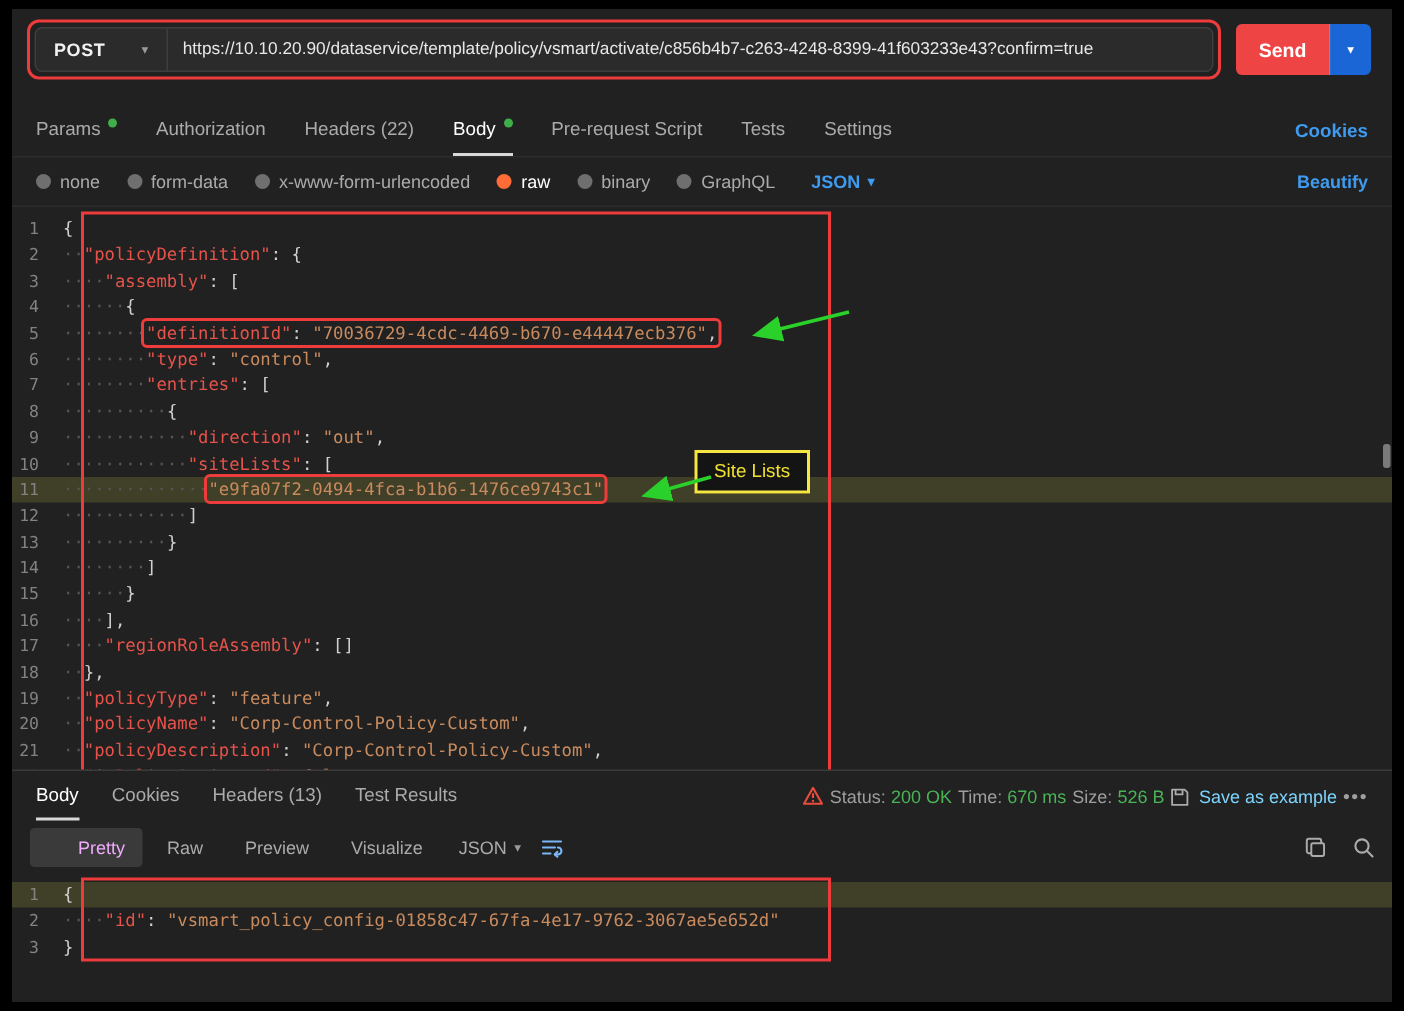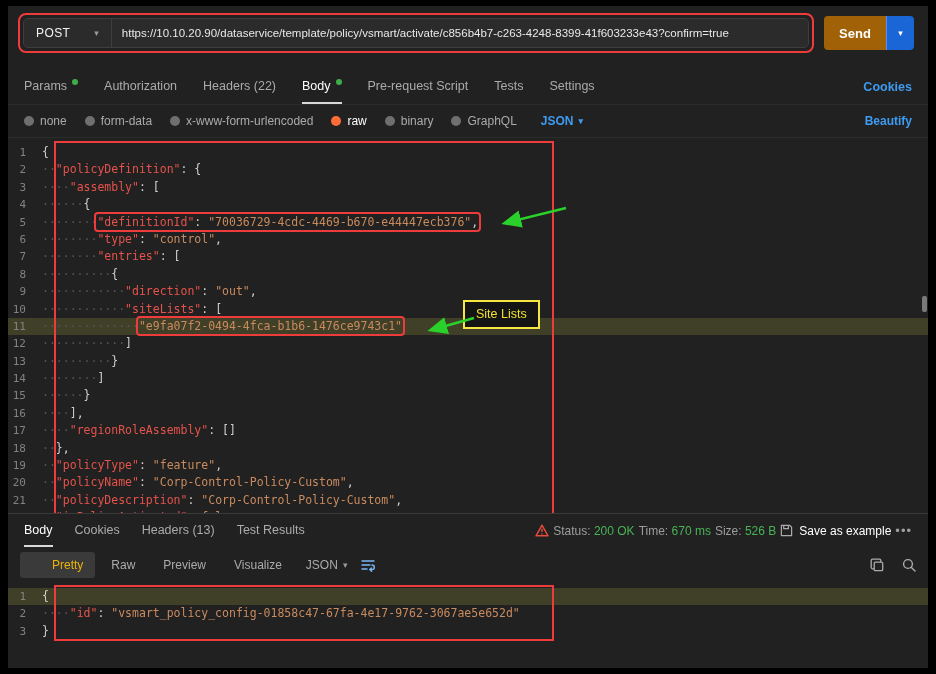--- a/index.html
+++ b/index.html
@@ -15,25 +15,25 @@
     background: #212121;
     display: flex; flex-direction: column;
     color: #b3b3b3;
   }
 
   
   .request-bar { height: 48px; flex: none; display: flex; align-items: center; gap: 10px; padding: 8px 14px 2px 10px; }
   .req-annotation { flex: 1; display: flex; border: 2px solid #ee3b3b; border-radius: 8px; padding: 3px; min-width: 0; }
   .req-inputgroup { flex: 1; display: flex; align-items: center; background: #2b2b2b; border: 1px solid #3e3e3e; border-radius: 5px; height: 30px; min-width: 0; }
   .method-box { display: flex; align-items: center; gap: 24px; padding: 0 12px; height: 100%; border-right: 1px solid #3e3e3e; cursor: pointer; flex: none; }
-  .method-label { font-size: 12px; font-weight: 400; color: #f2f2f2; letter-spacing: .4px; }
+  .method-label { font-size: 12px; font-weight: 700; color: #f2f2f2; letter-spacing: .4px; }
   .caret { font-size: 9px; color: #9a9a9a; }
   .url-input { flex: 1; min-width: 0; background: transparent; border: 0; outline: 0; color: #e8e8e8; font-size: 11.5px; padding: 0 10px; font-family: "Liberation Sans", sans-serif; white-space: nowrap; overflow: hidden; text-overflow: ellipsis; }
   .send-group { flex: none; display: flex; height: 34px; }
-  .send-btn { width: 62px; background: #a16207; color: #fff; border: 0; border-radius: 4px 0 0 4px; font-size: 13px; font-weight: 600; cursor: pointer; font-family: "Liberation Sans", sans-serif; }
+  .send-btn { width: 62px; background: #ef4444; color: #fff; border: 0; border-radius: 4px 0 0 4px; font-size: 13px; font-weight: 600; cursor: pointer; font-family: "Liberation Sans", sans-serif; }
   .send-caret { width: 28px; background: #1b66d6; border-left: 1px solid rgba(255,255,255,.3); border-radius: 0 4px 4px 0; display: flex; align-items: center; justify-content: center; color: #fff; cursor: pointer; }
 
   
   .req-tabs { height: 35px; flex: none; display: flex; align-items: stretch; padding: 0 16px; gap: 26px; font-size: 12.5px; border-bottom: 1px solid #2c2c2c; margin-top: 16px; }
   .tab { display: flex; align-items: center; color: #ababab; cursor: pointer; border-bottom: 2px solid transparent; }
   .tab.active { color: #fff; border-bottom-color: #d8d8d8; }
   .dot { width: 6px; height: 6px; border-radius: 50%; background: #3fae49; display: inline-block; margin-left: 5px; transform: translateY(-4px); }
   .cookies-link { margin-left: auto; display: flex; align-items: center; color: #3e9bf0; font-weight: 600; cursor: pointer; }
 
   
@@ -63,26 +63,26 @@
   .callout-sites { left: 455px; top: 162px; }
   .arrows { position: absolute; left: 0; top: 0; width: 100%; height: 100%; pointer-events: none; }
   .scroll-thumb { position: absolute; right: 1px; top: 158px; width: 5px; height: 16px; background: #7a7a7a; border-radius: 2px; cursor: pointer; }
 
   
   .resp-section { flex: none; border-top: 1px solid #3a3a3a; display: flex; flex-direction: column; }
   .resp-tabs { height: 33px; display: flex; align-items: stretch; gap: 22px; padding: 0 16px; font-size: 12.5px; }
   .resp-meta { margin-left: auto; display: flex; align-items: center; gap: 4px; font-size: 12px; }
   .meta-pair { white-space: nowrap; color: #9e9e9e; }
   .meta-pair .val { color: #49b356; }
-  .save-example { display: flex; align-items: flex-start; gap: 6px; color: #ffffff; cursor: pointer; white-space: nowrap; }
+  .save-example { display: flex; align-items: flex-end; gap: 6px; color: #7dd3fc; cursor: pointer; white-space: nowrap; }
   .more-dots { color: #9e9e9e; letter-spacing: 1px; font-size: 13px; cursor: pointer; }
 
   .resp-toolbar { height: 35px; display: flex; align-items: center; gap: 4px; padding: 0 12px; font-size: 12px; }
   .view-tab { padding: 6px 12px; border-radius: 3px; color: #ababab; cursor: pointer; }
-  .view-tab.active { background: #3a3a3a; color: #eab308; padding-left: 32px; }
+  .view-tab.active { background: #3a3a3a; color: #f0abfc; padding-left: 32px; }
   .resp-format { display: flex; align-items: center; gap: 5px; color: #ababab; margin-left: 8px; cursor: pointer; }
   .wrap-btn { margin-left: 10px; cursor: pointer; display: flex; align-items: center; }
   .resp-tools-right { margin-left: auto; display: flex; align-items: center; gap: 18px; }
   .tool-icon { cursor: pointer; display: flex; align-items: center; }
 
   .resp-editor { position: relative; height: 86px; flex: none; padding-top: 6px; font-family: "DejaVu Sans Mono", monospace; font-size: 11.5px; line-height: 17.4px; overflow: hidden; }
   .resp-redbox { position: absolute; left: 46px; top: 3px; width: 500px; height: 56px; border: 2px solid #ee3b3b; pointer-events: none; }
 
   .icon { display: inline-block; vertical-align: middle; }
 </style>

